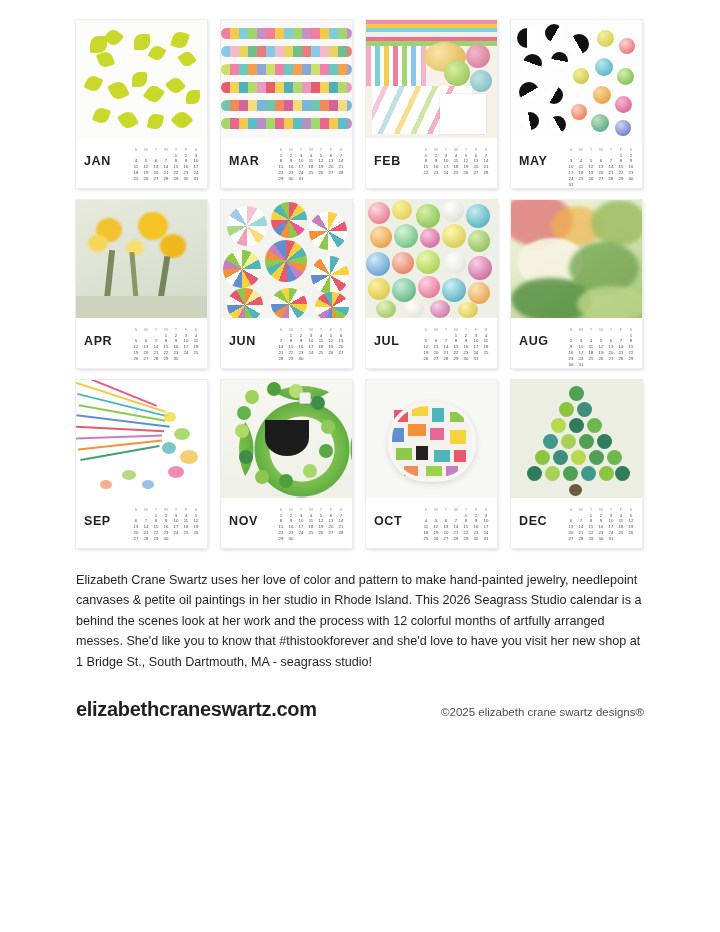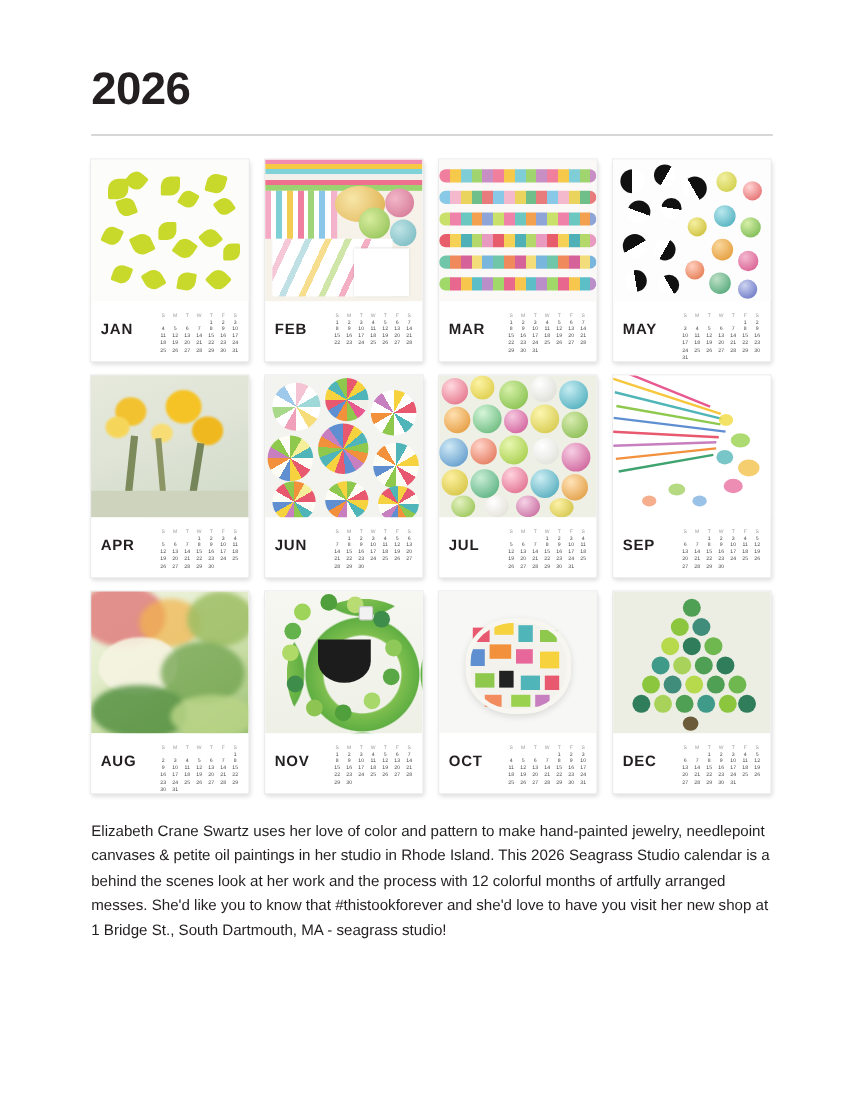--- a/index.html
+++ b/index.html
@@ -170,24 +170,20 @@
   .nov { background: #fbfbf8; }
 
   
   .dec { background: #f4f5f0; }
 </style>
 </head>
 <body>
 
 <div class="page">
 
-  <div class="year-row">
-    <div class="year">2026</div>
-    <div class="rule"></div>
-  </div>
 
   <div class="months-grid">
 
     <div class="month-card">
       <div class="art jan">
         <i style="left:14px;top:16px;width:17px;height:17px;"></i>
         <i style="left:30px;top:10px;width:15px;height:15px;transform:rotate(40deg);"></i>
         <i style="left:22px;top:32px;width:15px;height:15px;transform:rotate(70deg);"></i>
         <i style="left:58px;top:14px;width:16px;height:16px;"></i>
         <i style="left:74px;top:26px;width:14px;height:14px;transform:rotate(30deg);"></i>
@@ -265,20 +261,96 @@
                   <td>30</td>
                   <td>31</td>
                 </tr>
               </tbody>
             </table>
           </div>
       </div>
     </div>
 
     <div class="month-card">
+      <div class="art mar">
+        <i style="left:0;top:8px;width:131px;height:11px;background:repeating-linear-gradient(90deg,#f07f9e 0 9px,#f6c94a 9px 18px,#7fcdd6 18px 27px,#9fd46e 27px 36px,#c78fc4 36px 45px);border-radius:6px;"></i>
+        <i style="left:0;top:26px;width:131px;height:11px;background:repeating-linear-gradient(90deg,#88c9e8 0 9px,#f4b9cd 9px 18px,#ead45e 18px 27px,#6fbf8a 27px 36px,#e87b7b 36px 45px);border-radius:6px;"></i>
+        <i style="left:0;top:44px;width:131px;height:11px;background:repeating-linear-gradient(90deg,#c9e06a 0 9px,#ef82a8 9px 18px,#6cc7c0 18px 27px,#f3a04f 27px 36px,#8fa5d8 36px 45px);border-radius:6px;"></i>
+        <i style="left:0;top:62px;width:131px;height:11px;background:repeating-linear-gradient(90deg,#e85d6c 0 9px,#f5d156 9px 18px,#4fb0b8 18px 27px,#b4d96a 27px 36px,#e99ac0 36px 45px);border-radius:6px;"></i>
+        <i style="left:0;top:80px;width:131px;height:11px;background:repeating-linear-gradient(90deg,#6fc6a8 0 9px,#f08a5d 9px 18px,#d6629a 18px 27px,#f2dd7a 27px 36px,#79b6dd 36px 45px);border-radius:6px;"></i>
+        <i style="left:0;top:98px;width:131px;height:11px;background:repeating-linear-gradient(90deg,#a0d86a 0 9px,#e8678e 9px 18px,#f6c64d 18px 27px,#5cbfc8 27px 36px,#b98ec9 36px 45px);border-radius:6px;"></i>
+      </div>
+      <div class="card-bottom">
+        <div class="month-name">MAR</div>
+        <div class="mini-cal">
+            <table>
+              <thead>
+                <tr>
+                  <th>S</th>
+                  <th>M</th>
+                  <th>T</th>
+                  <th>W</th>
+                  <th>T</th>
+                  <th>F</th>
+                  <th>S</th>
+                </tr>
+              </thead>
+              <tbody>
+                <tr>
+                  <td>1</td>
+                  <td>2</td>
+                  <td>3</td>
+                  <td>4</td>
+                  <td>5</td>
+                  <td>6</td>
+                  <td>7</td>
+                </tr>
+                <tr>
+                  <td>8</td>
+                  <td>9</td>
+                  <td>10</td>
+                  <td>11</td>
+                  <td>12</td>
+                  <td>13</td>
+                  <td>14</td>
+                </tr>
+                <tr>
+                  <td>15</td>
+                  <td>16</td>
+                  <td>17</td>
+                  <td>18</td>
+                  <td>19</td>
+                  <td>20</td>
+                  <td>21</td>
+                </tr>
+                <tr>
+                  <td>22</td>
+                  <td>23</td>
+                  <td>24</td>
+                  <td>25</td>
+                  <td>26</td>
+                  <td>27</td>
+                  <td>28</td>
+                </tr>
+                <tr>
+                  <td>29</td>
+                  <td>30</td>
+                  <td>31</td>
+                  <td></td>
+                  <td></td>
+                  <td></td>
+                  <td></td>
+                </tr>
+              </tbody>
+            </table>
+          </div>
+      </div>
+    </div>
+
+    <div class="month-card">
       <div class="art feb">
         <i style="left:0;top:0;width:131px;height:26px;background:linear-gradient(180deg,#f28bb0 0 4px,#f6c944 4px 8px,#7fd3d8 8px 12px,#f2f0ea 12px 17px,#ef6f8e 17px 21px,#9ad36f 21px 26px);"></i>
         <i style="left:0;top:26px;width:60px;height:40px;background:linear-gradient(90deg,#f4a9c4 0 5px,#fff 5px 9px,#7ecfd6 9px 14px,#fff 14px 18px,#f3cd52 18px 23px,#fff 23px 27px,#ef7fa0 27px 32px,#fff 32px 36px,#9fd47a 36px 41px,#fff 41px 45px,#89c6e8 45px 50px,#fff 50px 55px,#f3b3cb 55px 60px);"></i>
         <i style="left:58px;top:22px;width:42px;height:30px;border-radius:50%;background:radial-gradient(circle at 35% 35%,#f7e6a8,#dfae4c);"></i>
         <i style="left:78px;top:40px;width:26px;height:26px;border-radius:50%;background:radial-gradient(circle at 35% 35%,#d7ec9d,#8bbd4f);"></i>
         <i style="left:100px;top:24px;width:24px;height:24px;border-radius:50%;background:radial-gradient(circle at 35% 35%,#f2b7c9,#d2708f);"></i>
         <i style="left:104px;top:50px;width:22px;height:22px;border-radius:50%;background:radial-gradient(circle at 35% 35%,#bfe3e6,#6fb6bd);"></i>
         <i style="left:6px;top:66px;width:100px;height:48px;background:linear-gradient(115deg,#ffffff 0 10px,#f6c7d6 10px 15px,#ffffff 15px 25px,#bfe0e4 25px 30px,#ffffff 30px 40px,#f7dd8e 40px 45px,#ffffff 45px 55px,#cfe6a8 55px 60px,#ffffff 60px 70px,#f4afc4 70px 75px,#ffffff 75px 100px);"></i>
         <i style="left:74px;top:74px;width:46px;height:40px;background:#ffffff;box-shadow:0 0 2px rgba(0,0,0,0.15);"></i>
       </div>
@@ -326,96 +398,20 @@
                   <td>21</td>
                 </tr>
                 <tr>
                   <td>22</td>
                   <td>23</td>
                   <td>24</td>
                   <td>25</td>
                   <td>26</td>
                   <td>27</td>
                   <td>28</td>
-                </tr>
-              </tbody>
-            </table>
-          </div>
-      </div>
-    </div>
-
-    <div class="month-card">
-      <div class="art mar">
-        <i style="left:0;top:8px;width:131px;height:11px;background:repeating-linear-gradient(90deg,#f07f9e 0 9px,#f6c94a 9px 18px,#7fcdd6 18px 27px,#9fd46e 27px 36px,#c78fc4 36px 45px);border-radius:6px;"></i>
-        <i style="left:0;top:26px;width:131px;height:11px;background:repeating-linear-gradient(90deg,#88c9e8 0 9px,#f4b9cd 9px 18px,#ead45e 18px 27px,#6fbf8a 27px 36px,#e87b7b 36px 45px);border-radius:6px;"></i>
-        <i style="left:0;top:44px;width:131px;height:11px;background:repeating-linear-gradient(90deg,#c9e06a 0 9px,#ef82a8 9px 18px,#6cc7c0 18px 27px,#f3a04f 27px 36px,#8fa5d8 36px 45px);border-radius:6px;"></i>
-        <i style="left:0;top:62px;width:131px;height:11px;background:repeating-linear-gradient(90deg,#e85d6c 0 9px,#f5d156 9px 18px,#4fb0b8 18px 27px,#b4d96a 27px 36px,#e99ac0 36px 45px);border-radius:6px;"></i>
-        <i style="left:0;top:80px;width:131px;height:11px;background:repeating-linear-gradient(90deg,#6fc6a8 0 9px,#f08a5d 9px 18px,#d6629a 18px 27px,#f2dd7a 27px 36px,#79b6dd 36px 45px);border-radius:6px;"></i>
-        <i style="left:0;top:98px;width:131px;height:11px;background:repeating-linear-gradient(90deg,#a0d86a 0 9px,#e8678e 9px 18px,#f6c64d 18px 27px,#5cbfc8 27px 36px,#b98ec9 36px 45px);border-radius:6px;"></i>
-      </div>
-      <div class="card-bottom">
-        <div class="month-name">MAR</div>
-        <div class="mini-cal">
-            <table>
-              <thead>
-                <tr>
-                  <th>S</th>
-                  <th>M</th>
-                  <th>T</th>
-                  <th>W</th>
-                  <th>T</th>
-                  <th>F</th>
-                  <th>S</th>
-                </tr>
-              </thead>
-              <tbody>
-                <tr>
-                  <td>1</td>
-                  <td>2</td>
-                  <td>3</td>
-                  <td>4</td>
-                  <td>5</td>
-                  <td>6</td>
-                  <td>7</td>
-                </tr>
-                <tr>
-                  <td>8</td>
-                  <td>9</td>
-                  <td>10</td>
-                  <td>11</td>
-                  <td>12</td>
-                  <td>13</td>
-                  <td>14</td>
-                </tr>
-                <tr>
-                  <td>15</td>
-                  <td>16</td>
-                  <td>17</td>
-                  <td>18</td>
-                  <td>19</td>
-                  <td>20</td>
-                  <td>21</td>
-                </tr>
-                <tr>
-                  <td>22</td>
-                  <td>23</td>
-                  <td>24</td>
-                  <td>25</td>
-                  <td>26</td>
-                  <td>27</td>
-                  <td>28</td>
-                </tr>
-                <tr>
-                  <td>29</td>
-                  <td>30</td>
-                  <td>31</td>
-                  <td></td>
-                  <td></td>
-                  <td></td>
-                  <td></td>
                 </tr>
               </tbody>
             </table>
           </div>
       </div>
     </div>
 
     <div class="month-card">
       <div class="art may">
         <i style="left:6px;top:8px;width:20px;height:20px;border-radius:50%;background:linear-gradient(90deg,#111 50%,#fff 50%);"></i>
@@ -761,20 +757,107 @@
                   <td>31</td>
                   <td></td>
                 </tr>
               </tbody>
             </table>
           </div>
       </div>
     </div>
 
     <div class="month-card">
+      <div class="art aug">
+        <i style="left:0;top:0;width:131px;height:118px;background:linear-gradient(150deg,#f2f4e4 0%,#e2ecc9 40%,#c0d79a 70%,#97bf72 100%);"></i>
+        <i style="left:-8px;top:-6px;width:70px;height:52px;border-radius:45% 55% 50% 50%;background:#e07a7a;opacity:0.82;filter:blur(2px);"></i>
+        <i style="left:40px;top:6px;width:52px;height:40px;border-radius:50%;background:#f2b44c;opacity:0.7;filter:blur(2px);"></i>
+        <i style="left:80px;top:0;width:56px;height:46px;border-radius:50%;background:#9dbe64;opacity:0.85;filter:blur(2px);"></i>
+        <i style="left:6px;top:38px;width:66px;height:48px;border-radius:55% 45% 50% 50%;background:#f6f4e2;opacity:0.9;filter:blur(1px);"></i>
+        <i style="left:58px;top:42px;width:70px;height:52px;border-radius:50%;background:#6fa24c;opacity:0.75;filter:blur(2px);"></i>
+        <i style="left:0;top:78px;width:80px;height:44px;border-radius:50% 50% 45% 55%;background:#4f8c3c;opacity:0.8;filter:blur(2px);"></i>
+        <i style="left:66px;top:86px;width:70px;height:36px;border-radius:50%;background:#b9d486;opacity:0.85;filter:blur(2px);"></i>
+      </div>
+      <div class="card-bottom">
+        <div class="month-name">AUG</div>
+        <div class="mini-cal">
+            <table>
+              <thead>
+                <tr>
+                  <th>S</th>
+                  <th>M</th>
+                  <th>T</th>
+                  <th>W</th>
+                  <th>T</th>
+                  <th>F</th>
+                  <th>S</th>
+                </tr>
+              </thead>
+              <tbody>
+                <tr>
+                  <td></td>
+                  <td></td>
+                  <td></td>
+                  <td></td>
+                  <td></td>
+                  <td></td>
+                  <td>1</td>
+                </tr>
+                <tr>
+                  <td>2</td>
+                  <td>3</td>
+                  <td>4</td>
+                  <td>5</td>
+                  <td>6</td>
+                  <td>7</td>
+                  <td>8</td>
+                </tr>
+                <tr>
+                  <td>9</td>
+                  <td>10</td>
+                  <td>11</td>
+                  <td>12</td>
+                  <td>13</td>
+                  <td>14</td>
+                  <td>15</td>
+                </tr>
+                <tr>
+                  <td>16</td>
+                  <td>17</td>
+                  <td>18</td>
+                  <td>19</td>
+                  <td>20</td>
+                  <td>21</td>
+                  <td>22</td>
+                </tr>
+                <tr>
+                  <td>23</td>
+                  <td>24</td>
+                  <td>25</td>
+                  <td>26</td>
+                  <td>27</td>
+                  <td>28</td>
+                  <td>29</td>
+                </tr>
+                <tr>
+                  <td>30</td>
+                  <td>31</td>
+                  <td></td>
+                  <td></td>
+                  <td></td>
+                  <td></td>
+                  <td></td>
+                </tr>
+              </tbody>
+            </table>
+          </div>
+      </div>
+    </div>
+
+    <div class="month-card">
       <div class="art sep">
         <i style="left:-6px;top:8px;width:90px;height:2px;background:#e8598f;transform:rotate(22deg);"></i>
         <i style="left:-4px;top:16px;width:96px;height:2px;background:#f6c63c;transform:rotate(18deg);"></i>
         <i style="left:0;top:24px;width:92px;height:2px;background:#4fb5b8;transform:rotate(14deg);"></i>
         <i style="left:2px;top:32px;width:88px;height:2px;background:#8ec94e;transform:rotate(10deg);"></i>
         <i style="left:0;top:40px;width:94px;height:2px;background:#5f8fd0;transform:rotate(7deg);"></i>
         <i style="left:-2px;top:48px;width:90px;height:2px;background:#e8596f;transform:rotate(3deg);"></i>
         <i style="left:0;top:56px;width:86px;height:2px;background:#c77fc0;transform:rotate(-2deg);"></i>
         <i style="left:2px;top:64px;width:84px;height:2px;background:#f2903c;transform:rotate(-6deg);"></i>
         <i style="left:4px;top:72px;width:80px;height:2px;background:#3fa36f;transform:rotate(-10deg);"></i>
@@ -837,107 +920,20 @@
                   <td>23</td>
                   <td>24</td>
                   <td>25</td>
                   <td>26</td>
                 </tr>
                 <tr>
                   <td>27</td>
                   <td>28</td>
                   <td>29</td>
                   <td>30</td>
-                  <td></td>
-                  <td></td>
-                  <td></td>
-                </tr>
-              </tbody>
-            </table>
-          </div>
-      </div>
-    </div>
-
-    <div class="month-card">
-      <div class="art aug">
-        <i style="left:0;top:0;width:131px;height:118px;background:linear-gradient(150deg,#f2f4e4 0%,#e2ecc9 40%,#c0d79a 70%,#97bf72 100%);"></i>
-        <i style="left:-8px;top:-6px;width:70px;height:52px;border-radius:45% 55% 50% 50%;background:#e07a7a;opacity:0.82;filter:blur(2px);"></i>
-        <i style="left:40px;top:6px;width:52px;height:40px;border-radius:50%;background:#f2b44c;opacity:0.7;filter:blur(2px);"></i>
-        <i style="left:80px;top:0;width:56px;height:46px;border-radius:50%;background:#9dbe64;opacity:0.85;filter:blur(2px);"></i>
-        <i style="left:6px;top:38px;width:66px;height:48px;border-radius:55% 45% 50% 50%;background:#f6f4e2;opacity:0.9;filter:blur(1px);"></i>
-        <i style="left:58px;top:42px;width:70px;height:52px;border-radius:50%;background:#6fa24c;opacity:0.75;filter:blur(2px);"></i>
-        <i style="left:0;top:78px;width:80px;height:44px;border-radius:50% 50% 45% 55%;background:#4f8c3c;opacity:0.8;filter:blur(2px);"></i>
-        <i style="left:66px;top:86px;width:70px;height:36px;border-radius:50%;background:#b9d486;opacity:0.85;filter:blur(2px);"></i>
-      </div>
-      <div class="card-bottom">
-        <div class="month-name">AUG</div>
-        <div class="mini-cal">
-            <table>
-              <thead>
-                <tr>
-                  <th>S</th>
-                  <th>M</th>
-                  <th>T</th>
-                  <th>W</th>
-                  <th>T</th>
-                  <th>F</th>
-                  <th>S</th>
-                </tr>
-              </thead>
-              <tbody>
-                <tr>
-                  <td></td>
-                  <td></td>
-                  <td></td>
-                  <td></td>
-                  <td></td>
-                  <td></td>
-                  <td>1</td>
-                </tr>
-                <tr>
-                  <td>2</td>
-                  <td>3</td>
-                  <td>4</td>
-                  <td>5</td>
-                  <td>6</td>
-                  <td>7</td>
-                  <td>8</td>
-                </tr>
-                <tr>
-                  <td>9</td>
-                  <td>10</td>
-                  <td>11</td>
-                  <td>12</td>
-                  <td>13</td>
-                  <td>14</td>
-                  <td>15</td>
-                </tr>
-                <tr>
-                  <td>16</td>
-                  <td>17</td>
-                  <td>18</td>
-                  <td>19</td>
-                  <td>20</td>
-                  <td>21</td>
-                  <td>22</td>
-                </tr>
-                <tr>
-                  <td>23</td>
-                  <td>24</td>
-                  <td>25</td>
-                  <td>26</td>
-                  <td>27</td>
-                  <td>28</td>
-                  <td>29</td>
-                </tr>
-                <tr>
-                  <td>30</td>
-                  <td>31</td>
-                  <td></td>
-                  <td></td>
                   <td></td>
                   <td></td>
                   <td></td>
                 </tr>
               </tbody>
             </table>
           </div>
       </div>
     </div>
 
@@ -1206,15 +1202,17 @@
             </table>
           </div>
       </div>
     </div>
 
   </div>
 
   <p class="description">Elizabeth Crane Swartz uses her love of color and pattern to make hand-painted jewelry, needlepoint canvases &amp; petite oil paintings in her studio in Rhode Island. This 2026 Seagrass Studio calendar is a behind the scenes look at her work and the process with 12 colorful months of artfully arranged messes. She'd like you to know that #thistookforever and she'd love to have you visit her new shop at 1 Bridge St., South Dartmouth, MA - seagrass studio!</p>
 
   <div class="footer">
+    <div class="brand">elizabethcraneswartz.com</div>
+    <div class="copyright">©2025 elizabeth crane swartz designs®</div>
   </div>
 
 </div>
 
 </body></html>

